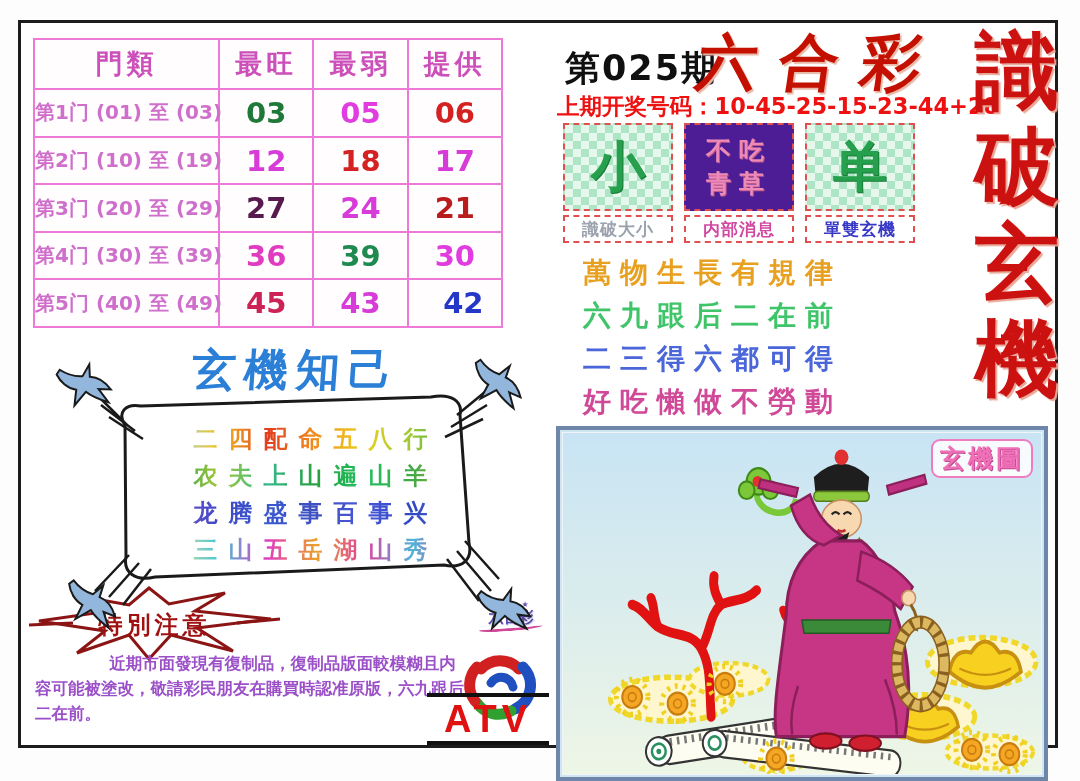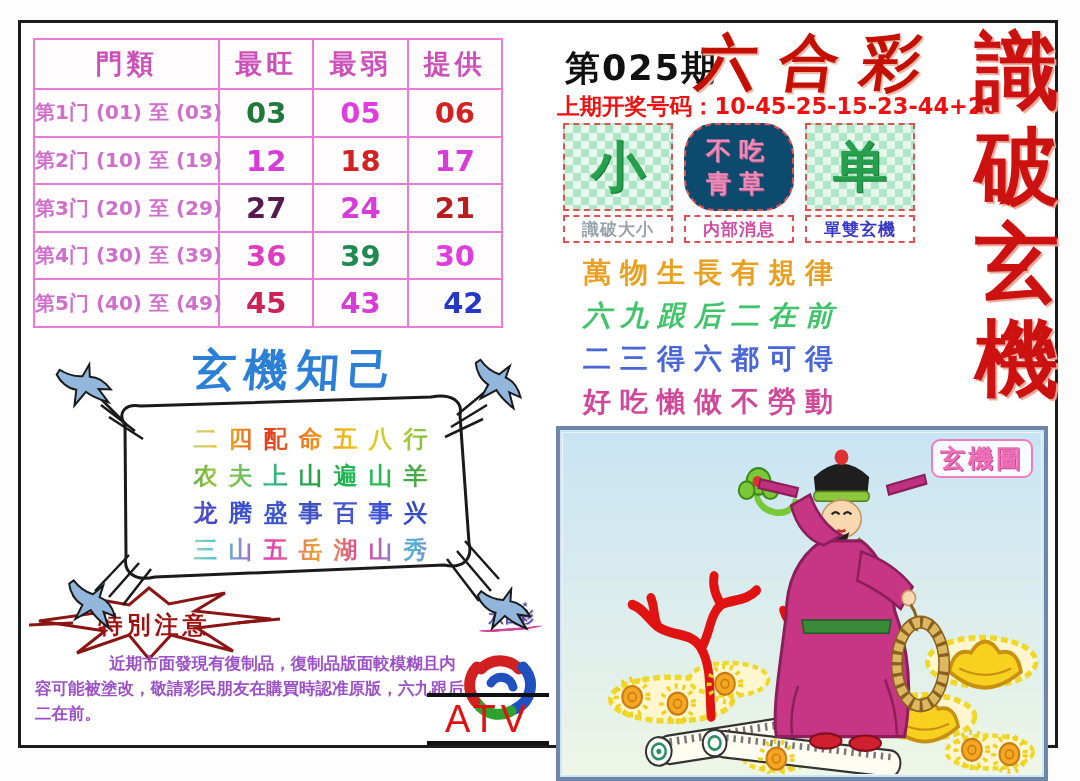--- a/index.html
+++ b/index.html
@@ -41,21 +41,21 @@
 
   
   .mini-logo { position:absolute; left:458px; top:578px; width:64px; text-align:center; }
   .mini-logo .stars { font-size:8px; color:#6050b0; letter-spacing:3px; line-height:8px; }
   .mini-logo .txt { font-size:15px; font-weight:bold; color:#5846a8;
                     text-shadow:1px 1px 0 #cfd8ee; line-height:16px; }
   .mini-logo .swoosh { height:6px; border-bottom:3px solid #d04898; border-radius:0 0 60% 40%; transform:rotate(-4deg); }
   #rings { position:absolute; left:436px; top:620px; width:86px; height:80px; }
   .atv { position:absolute; left:406px; top:670px; width:122px; text-align:center; }
   .atv .bar { height:4px; background:#111; }
-  .atv .t { color:#e01111; font-size:38px; font-weight:normal; letter-spacing:5px; line-height:44px;
+  .atv .t { color:#e01111; font-size:38px; font-weight:bold; letter-spacing:5px; line-height:44px;
             font-family:"Liberation Sans", sans-serif; }
 
   
   .issue { position:absolute; left:544px; top:22px; font-size:35px; font-weight:bold; color:#101010;
            letter-spacing:2px; }
   .brand { position:absolute; left:676px; top:0px; width:280px; font-family:"DejaVu Serif", serif;
            font-size:60px; font-weight:bold; color:#c41000; letter-spacing:22px;
            transform:skewX(-8deg); text-shadow:2px 2px 1px #e8b8a8; white-space:nowrap; }
   .lastdraw { position:absolute; left:536px; top:68px; font-size:22.5px; font-weight:bold; color:#ee1111;
               white-space:nowrap; }
@@ -64,21 +64,21 @@
   .tipbox { position:absolute; top:100px; width:110px; height:122px; }
   .tipbox .content { height:88px; border:2px dashed #e05050; display:flex; align-items:center;
                      justify-content:center; overflow:hidden; }
   .tipbox .label { margin-top:4px; height:28px; border:2px dashed #e05050; background:#fff;
                    display:flex; align-items:center; justify-content:center;
                    font-size:17px; font-weight:bold; letter-spacing:1px; white-space:nowrap; }
   .green-checker { background-color:#e6f8ec;
       background-image:linear-gradient(45deg, rgba(90,200,140,.40) 25%, transparent 25%, transparent 75%, rgba(90,200,140,.40) 75%),
                        linear-gradient(45deg, rgba(90,200,140,.40) 25%, transparent 25%, transparent 75%, rgba(90,200,140,.40) 75%);
       background-size:16px 16px; background-position:0 0, 8px 8px; }
-  .blue-bg { background:#0c4a6e;border-radius:31px; }
+  .blue-bg { background:#4c1d95; }
   .big-char { font-size:54px; font-weight:bold; color:#27a04e; text-shadow:1px 1px 0 #177a38; }
   .four-char { width:66px; font-size:25px; font-weight:bold; color:#ee8ab8; line-height:33px;
                letter-spacing:8px; text-shadow:1px 1px 0 #c05888; text-align:center; }
   .lab1 { color:#99a1ab; } .lab2 { color:#d048a0; } .lab3 { color:#3838c8; }
 
   
   .vtitle { position:absolute; left:948px; top:0px; width:96px; text-align:center;
             font-family:"DejaVu Serif", serif; font-weight:bold; color:#cc1111; }
   .vtitle div { font-size:84px; line-height:96px; text-shadow:2px 2px 1px #e8a898; }
 
@@ -221,21 +221,21 @@
 
     <div class="vtitle">
       <div>識</div>
       <div>破</div>
       <div>玄</div>
       <div>機</div>
     </div>
 
     <div class="fortunes">
       <div style="color: rgb(232, 160, 32);">萬物生長有規律</div>
-      <div style="color: rgb(63, 196, 106); font-style: italic;">六九跟后二在前</div>
+      <div style="color: rgb(63, 196, 106);">六九跟后二在前</div>
       <div style="color: rgb(74, 102, 216);">二三得六都可得</div>
       <div style="color: rgb(208, 72, 152);">好吃懶做不勞動</div>
     </div>
 
     <div class="picture">
       <div class="inner">
         <div class="pic-label">玄機圖</div>
         <svg viewBox="0 0 484 310" preserveAspectRatio="none">
           <defs>
             <linearGradient id="sky" x1="0" y1="0" x2="0" y2="1">

